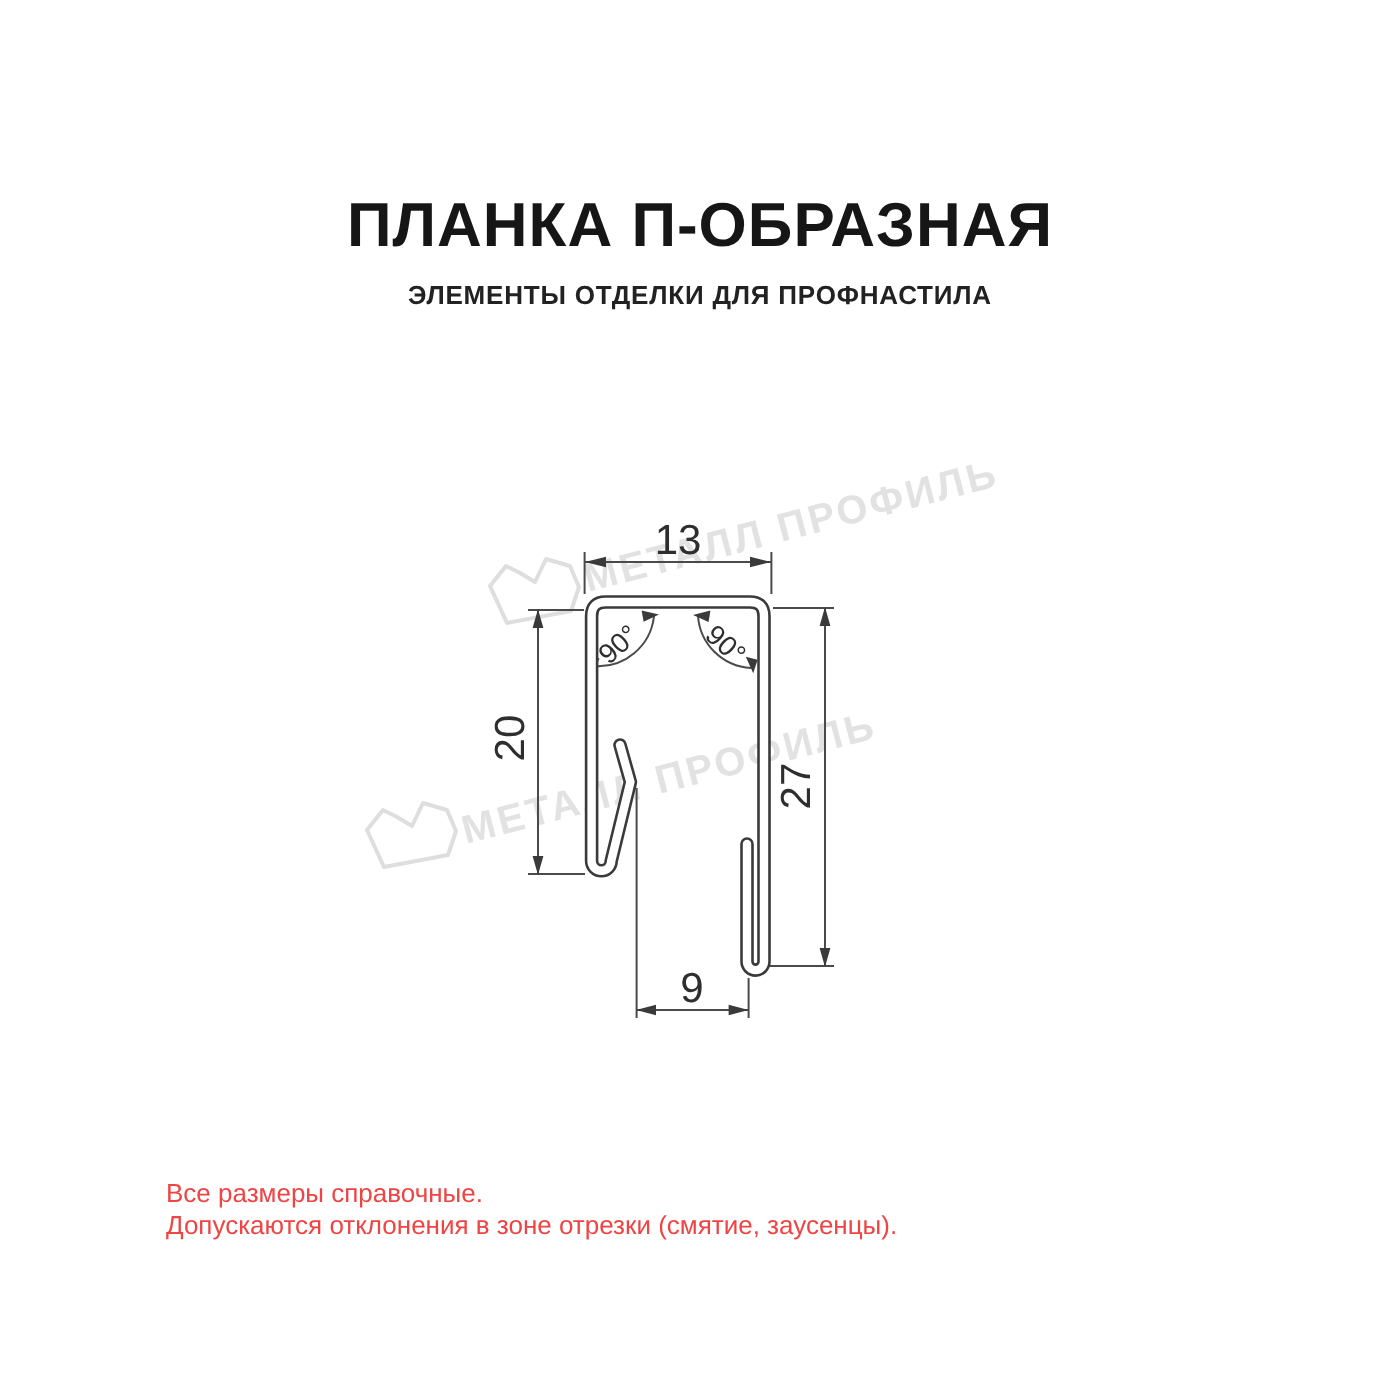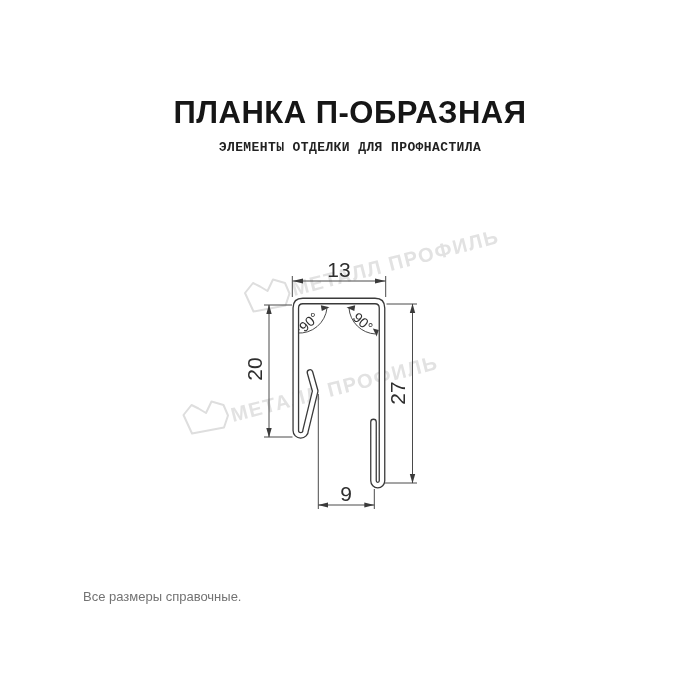--- a/index.html
+++ b/index.html
@@ -21,32 +21,31 @@
     color:#161616;
     line-height:33px;
     letter-spacing:0.5px;
   }
   .subtitle{
     margin-top:11px;
     font-size:13px;
     font-weight:bold;
     letter-spacing:0.4px;
     color:#222222;
-    font-family:Liberation Mono, monospace;
   }
   .drawing-svg{
     position:absolute;
     top:0;left:0;
   }
   .footer{
     position:absolute;
     left:83px;top:589px;
     font-size:13px;
     line-height:16px;
-    color:#737373;
+    color:#ef4444;
   }
   .dim-text{
     font-family:"Liberation Sans",sans-serif;
     font-size:21px;
     fill:#2e2e2e;
   }
   .angle-text{
     font-family:"Liberation Sans",sans-serif;
     font-size:14px;
     fill:#2e2e2e;
@@ -120,15 +119,16 @@
     <text class="dim-text" x="339" y="277" text-anchor="middle">13</text>
     <text class="dim-text" x="262" y="369" text-anchor="middle" transform="rotate(-90 262 369)">20</text>
     <text class="dim-text" x="405" y="393" text-anchor="middle" transform="rotate(-90 405 393)">27</text>
     <text class="dim-text" x="346" y="501" text-anchor="middle">9</text>
     <text class="angle-text" x="309" y="327" text-anchor="middle" transform="rotate(-42 309 322)">90°</text>
     <text class="angle-text" x="363" y="327" text-anchor="middle" transform="rotate(42 363 322)">90°</text>
   </svg>
 
   <div class="footer">
     <div>Все размеры справочные.</div>
+    <div>Допускаются отклонения в зоне отрезки (смятие, заусенцы).</div>
   </div>
 
 </div>
 
 </body></html>

